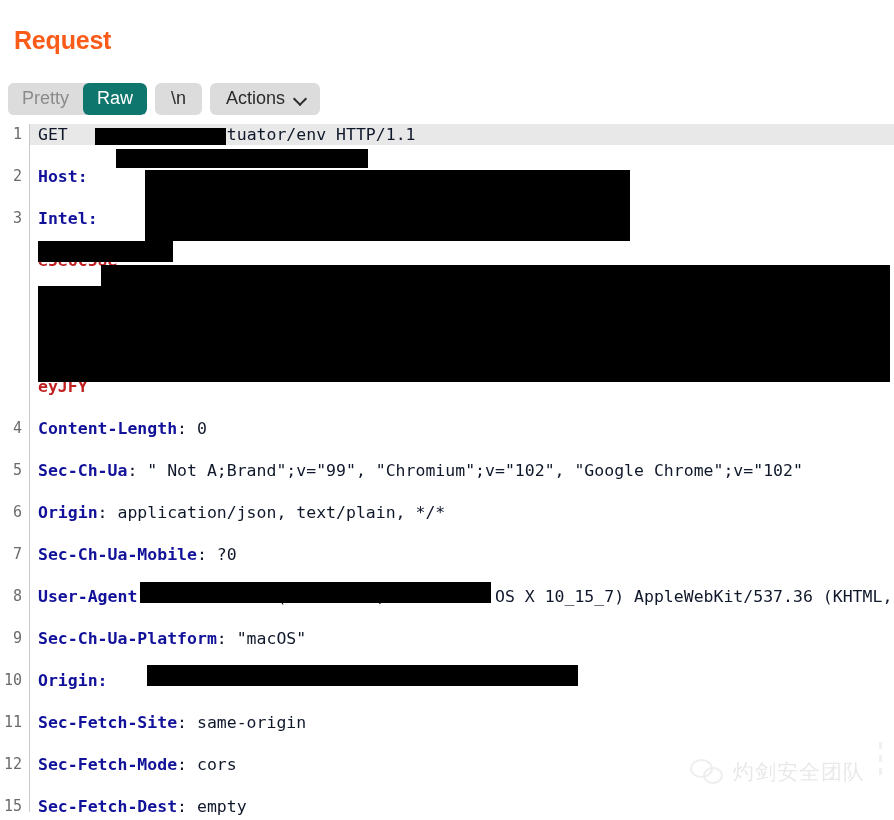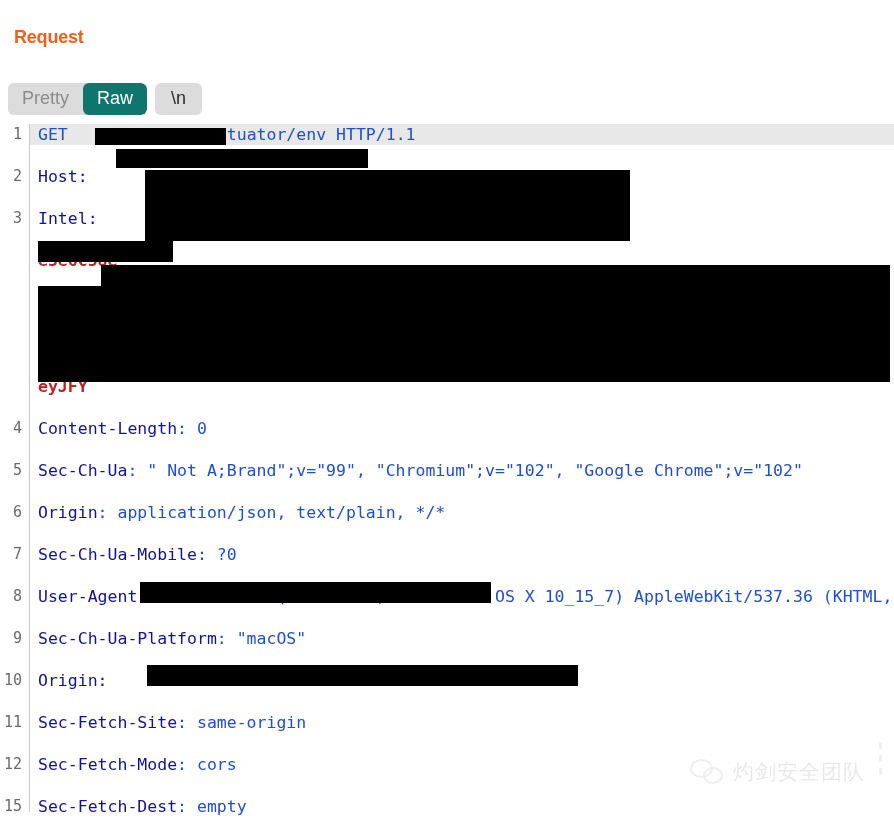--- a/index.html
+++ b/index.html
@@ -13,21 +13,21 @@
     font-family: "Liberation Sans", sans-serif;
     overflow: hidden;
     position: relative;
   }
 
   
   .panel-title {
     position: absolute;
     left: 14px;
     top: 28px;
-    font-size: 18px;
+    font-size: 25px;
     font-weight: bold;
     color: #fa5b18;
     letter-spacing: -0.2px;
     line-height: 1;
   }
 
   
   .toolbar {
     position: absolute;
     left: 8px;
@@ -138,23 +138,23 @@
   .num {
     position: absolute;
     left: 0;
     top: 0;
     width: 22px;
     text-align: right;
     color: #6b6b6b;
     font-family: "DejaVu Sans Mono", monospace;
     font-size: 15px;
   }
-  .hdr { color: #11119a; font-weight: normal; }
+  .hdr { color: #11119a; font-weight: bold; }
   .b64 { color: #c02020; font-weight: bold; }
-  .val { color: #1d4ed8; }
+  .val { color: #0f172a; }
 
   
   .redact {
     position: absolute;
     background: #000000;
   }
 
   
   .watermark {
     position: absolute;
@@ -199,20 +199,24 @@
 <body>
 
 <div class="panel-title">Request</div>
 
 <div class="toolbar">
   <div class="seg">
     <button class="seg-btn">Pretty</button>
     <button class="seg-btn active">Raw</button>
   </div>
   <button class="tbtn">\n</button>
+  <button class="tbtn actions">
+    <span>Actions</span>
+    <span class="chev"></span>
+  </button>
 </div>
 
 <div class="code-wrap">
   <div class="hl-row"></div>
   <div class="gutter-line"></div>
   <div class="code" id="code-body"><span class="ln"><span class="num">1</span><span class="val">GET </span><span class="val">             actuator/env HTTP/1.1</span></span>
 <span class="ln"><span class="num">2</span><span class="hdr">Host:</span></span>
 <span class="ln"><span class="num">3</span><span class="hdr">Intel:</span></span>
 <span class="ln"><span class="num"></span><span class="b64">e5e6c58e</span></span>
 <span class="ln"><span class="num"></span><span class="b64">ZTVlNmM1</span><span class="b64">IzBl;</span></span>

